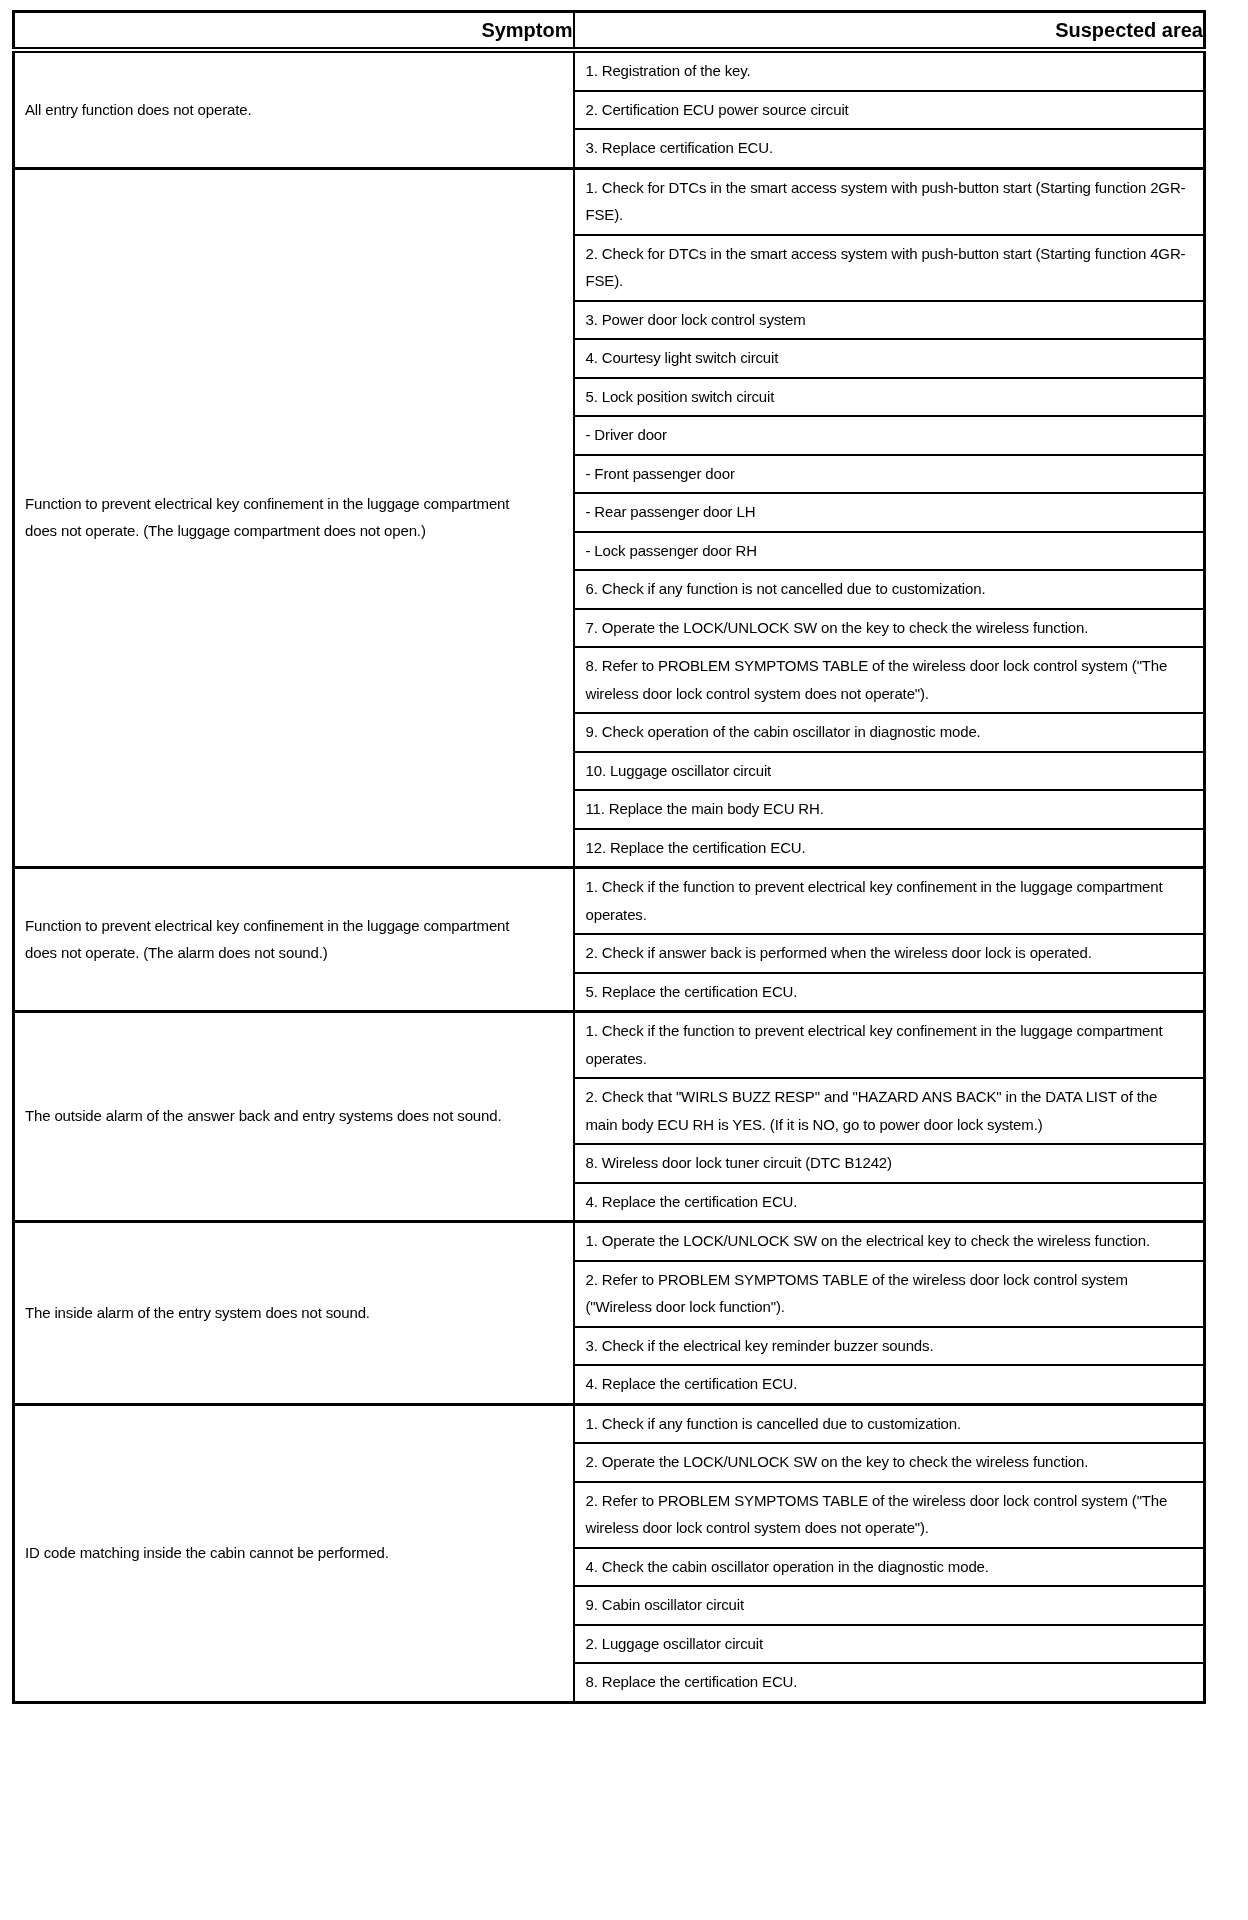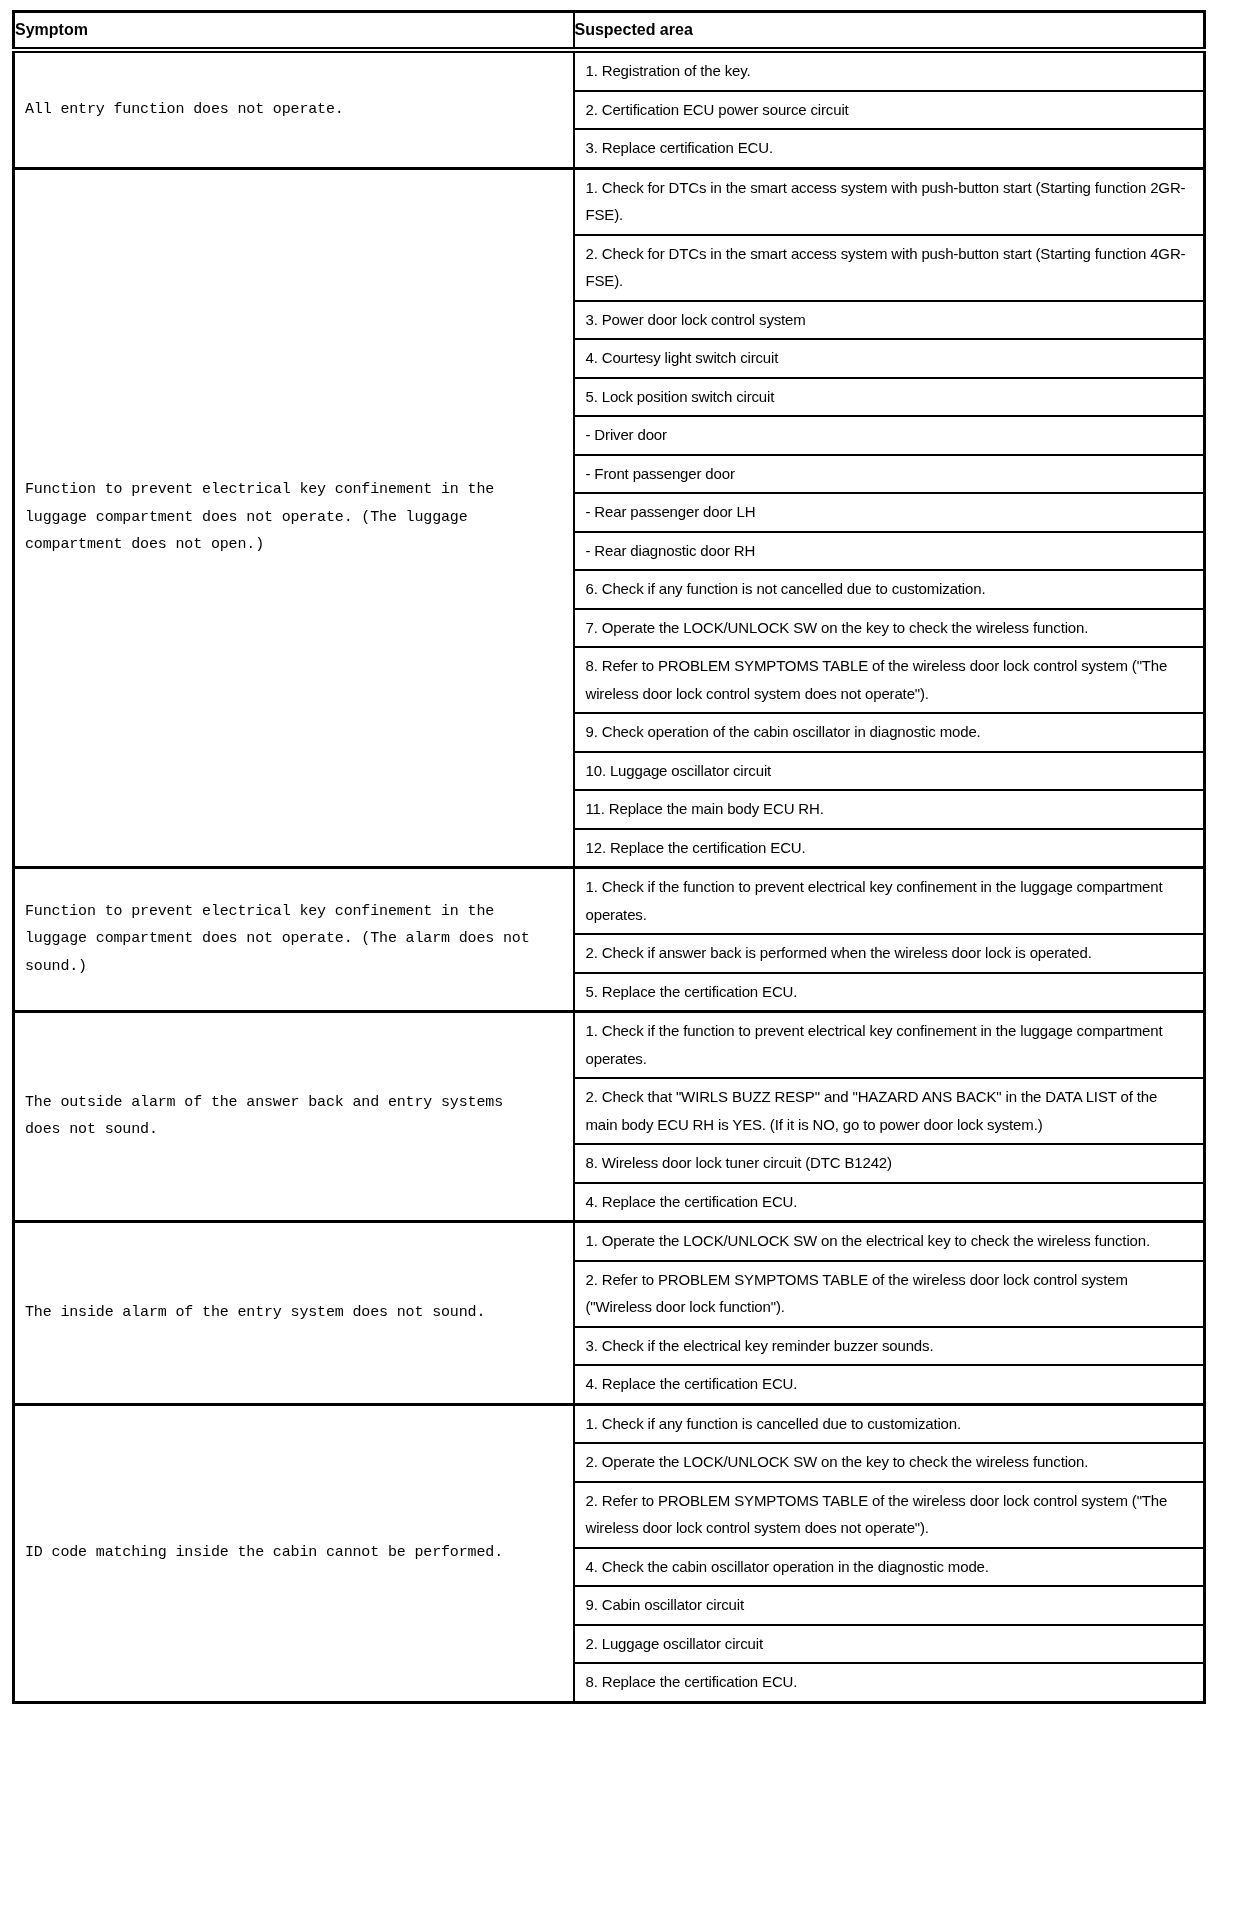--- a/index.html
+++ b/index.html
@@ -24,41 +24,40 @@
   table.symptoms {
     width: 100%;
     border-collapse: collapse;
     table-layout: fixed;
     border: 3px solid #000;
   }
   table.symptoms col.c-symptom { width: 560px; }
   table.symptoms col.c-area { width: auto; }
   th {
     font-weight: bold;
-    font-size: 16px;
+    font-size: 20px;
     height: 34px;
     padding: 0;
-    text-align: left;
+    text-align: right;
     border-left: 2px solid #000;
     border-right: 2px solid #000;
     border-bottom: 6px double #000;
     letter-spacing: 0px;
   }
   td {
     font-size: 15px;
     line-height: 27.5px;
     vertical-align: middle;
     border: 2px solid #000;
     padding: 4px 10px 5px 10px;
     letter-spacing: -0.15px;
   }
   td.symptom {
     padding-left: 10px;
     padding-right: 28px;
-    font-family: Liberation Mono, monospace;
   }
   td.area {
     padding-left: 11px;
   }
   tr.group-start td {
     border-top: 3px solid #000;
   }
 </style>
 </head>
 <body>
@@ -105,21 +104,21 @@
         <tr>
           <td class="area">- Driver door</td>
         </tr>
         <tr>
           <td class="area">- Front passenger door</td>
         </tr>
         <tr>
           <td class="area">- Rear passenger door LH</td>
         </tr>
         <tr>
-          <td class="area">- Rear diagnostic door RH</td>
+          <td class="area">- Lock passenger door RH</td>
         </tr>
         <tr>
           <td class="area">6. Check if any function is not cancelled due to customization.</td>
         </tr>
         <tr>
           <td class="area">7. Operate the LOCK/UNLOCK SW on the key to check the wireless function.</td>
         </tr>
         <tr>
           <td class="area">8.  Refer to PROBLEM SYMPTOMS TABLE of the wireless door lock control system ("The wireless door lock control system does not operate").</td>
         </tr>

